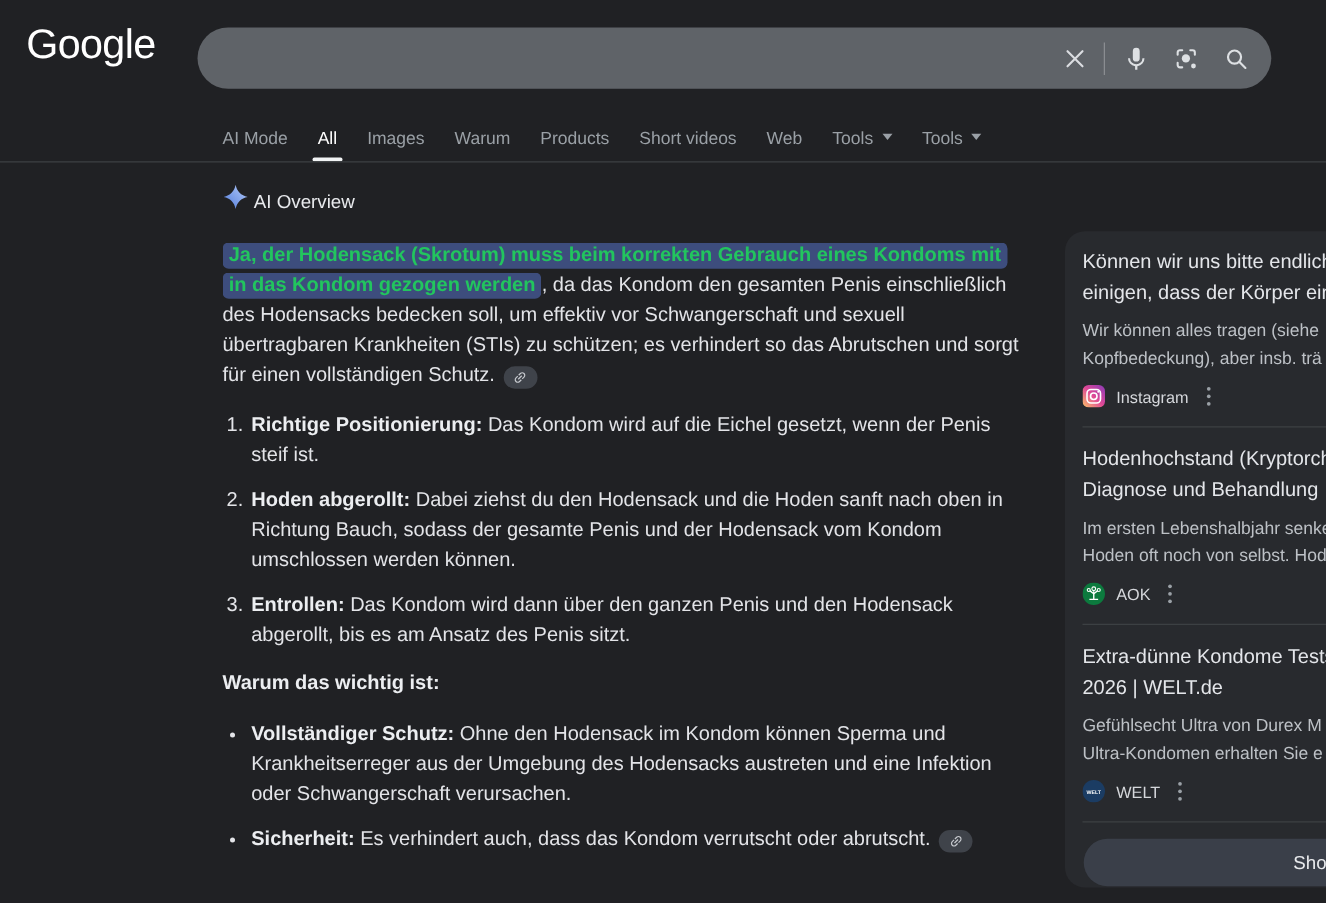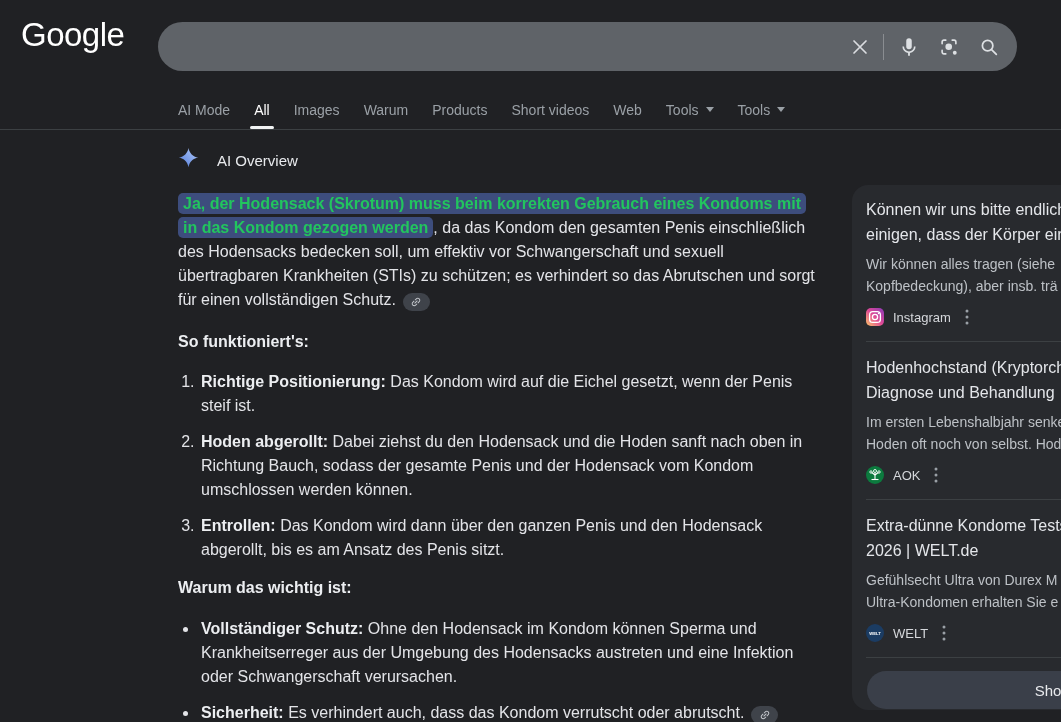--- a/index.html
+++ b/index.html
@@ -36,21 +36,21 @@
   .tab { position:relative; height:29px; line-height:20px; cursor:pointer; white-space:nowrap; display:flex; gap:7px; align-items:flex-start; }
   .tab.active { color:#ffffff; font-weight:500; }
   .tab.active::after {
     content:""; position:absolute; left:50%; transform:translateX(-50%);
     bottom:0; width:24px; height:3px; background:#f1f3f4; border-radius:2px;
   }
   .caret { width:0; height:0; border-left:4px solid transparent; border-right:4px solid transparent; border-top:5px solid #9aa0a6; margin-top:7px; }
   .tabs-divider { position:absolute; left:0; top:129px; width:1061px; height:1px; background:#3c4043; }
   
   .main { position:absolute; left:178px; top:147px; width:640px; font-size:16px; line-height:24px; color:#e3e4e8; }
-  .aio-head { display:flex; align-items:center; gap:18px; font-size:15px; font-weight:500; color:#e8eaed; }
+  .aio-head { display:flex; align-items:center; gap:4px; font-size:15px; font-weight:500; color:#e8eaed; }
   .answer { margin-top:17px; }
   .hl {
     background:#3d4d7d; color:#22c55e; font-weight:700;
     padding:2px 5px; border-radius:5px;
     -webkit-box-decoration-break:clone; box-decoration-break:clone;
   }
   .chip {
     display:inline-flex; align-items:center; justify-content:center;
     width:27px; height:18px; background:#3f434a; border-radius:9px;
     vertical-align:-3px; margin-left:7px; cursor:pointer;
@@ -151,21 +151,20 @@
     </span>
     <span>AI Overview</span>
   </div>
 
   <div class="answer"><span class="hl">Ja, der Hodensack (Skrotum) muss beim korrekten Gebrauch eines Kondoms mit in das Kondom gezogen werden</span><span>, da das Kondom den gesamten Penis einschließlich des Hodensacks bedecken soll, um effektiv vor Schwangerschaft und sexuell übertragbaren Krankheiten (STIs) zu schützen; es verhindert so das Abrutschen und sorgt für einen vollständigen Schutz.</span><span class="chip">
         <svg width="12" height="12" viewBox="0 0 24 24" style="transform:rotate(-45deg)">
           <path d="M3.9 12c0-1.7 1.4-3.1 3.1-3.1h4V7H7c-2.8 0-5 2.2-5 5s2.2 5 5 5h4v-1.9H7c-1.7 0-3.1-1.4-3.1-3.1zM8 13h8v-2H8v2zm9-6h-4v1.9h4c1.7 0 3.1 1.4 3.1 3.1s-1.4 3.1-3.1 3.1h-4V17h4c2.8 0 5-2.2 5-5s-2.2-5-5-5z" fill="#c6c9ce"></path>
         </svg>
       </span></div>
 
-  <div class="sec-head">So funktioniert's:</div>
   <ol class="steps">
     <li><b>Richtige Positionierung:</b> <span>Das Kondom wird auf die Eichel gesetzt, wenn der Penis steif ist.</span></li>
     <li><b>Hoden abgerollt:</b> <span>Dabei ziehst du den Hodensack und die Hoden sanft nach oben in Richtung Bauch, sodass der gesamte Penis und der Hodensack vom Kondom umschlossen werden können.</span></li>
     <li><b>Entrollen:</b> <span>Das Kondom wird dann über den ganzen Penis und den Hodensack abgerollt, bis es am Ansatz des Penis sitzt.</span></li>
   </ol>
 
   <div class="sec-head2">Warum das wichtig ist:</div>
   <ul class="points">
     <li><b>Vollständiger Schutz:</b> <span>Ohne den Hodensack im Kondom können Sperma und Krankheitserreger aus der Umgebung des Hodensacks austreten und eine Infektion oder Schwangerschaft verursachen.</span></li>
     <li><b>Sicherheit:</b> <span>Es verhindert auch, dass das Kondom verrutscht oder abrutscht.</span><span class="chip">

